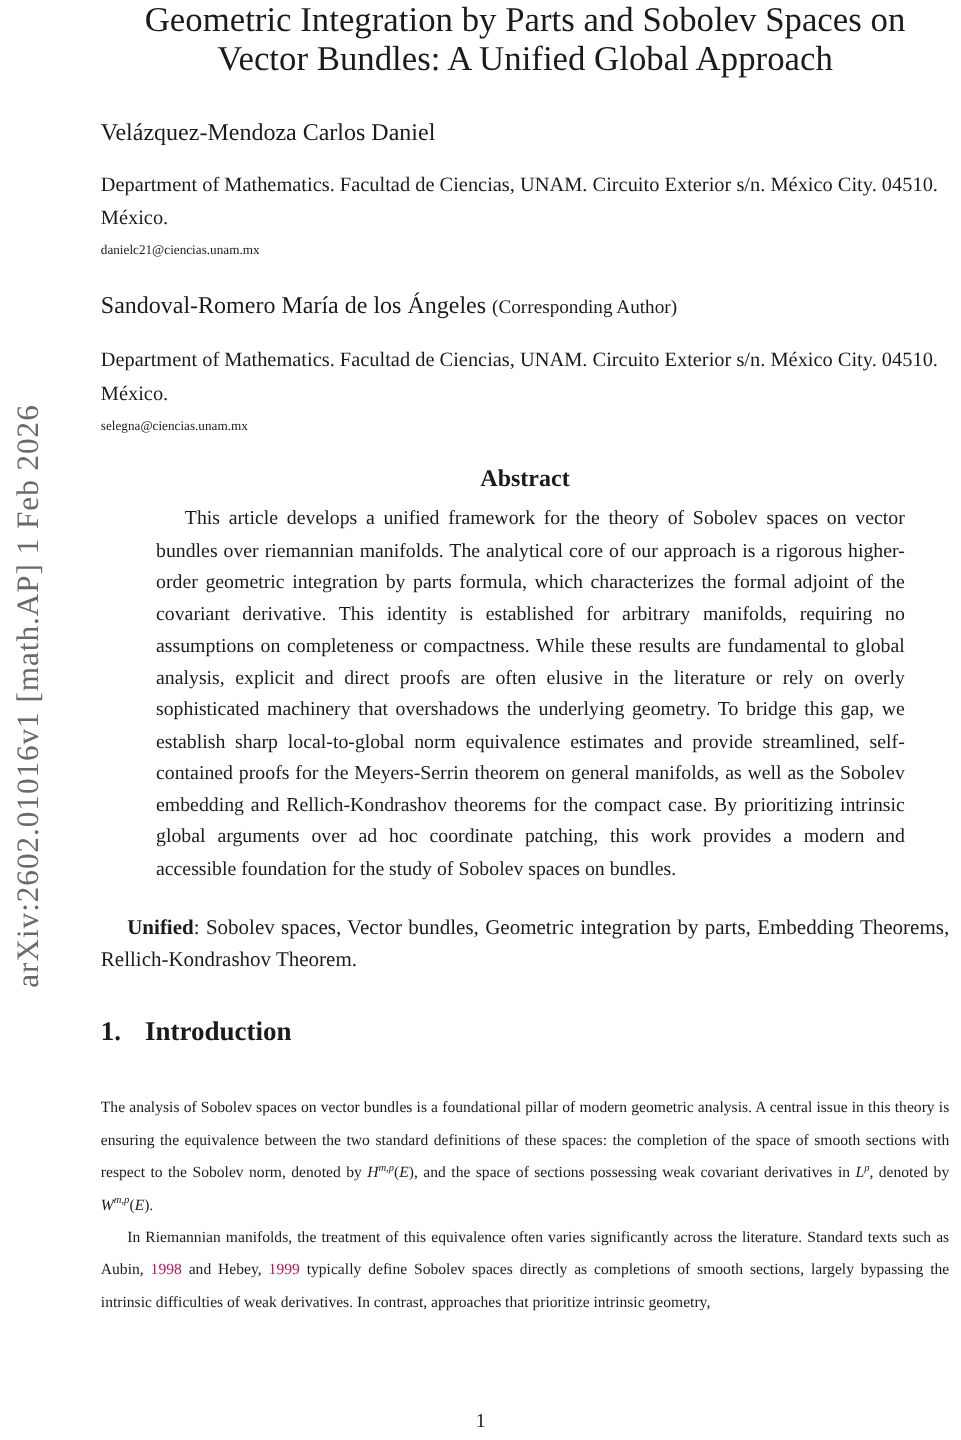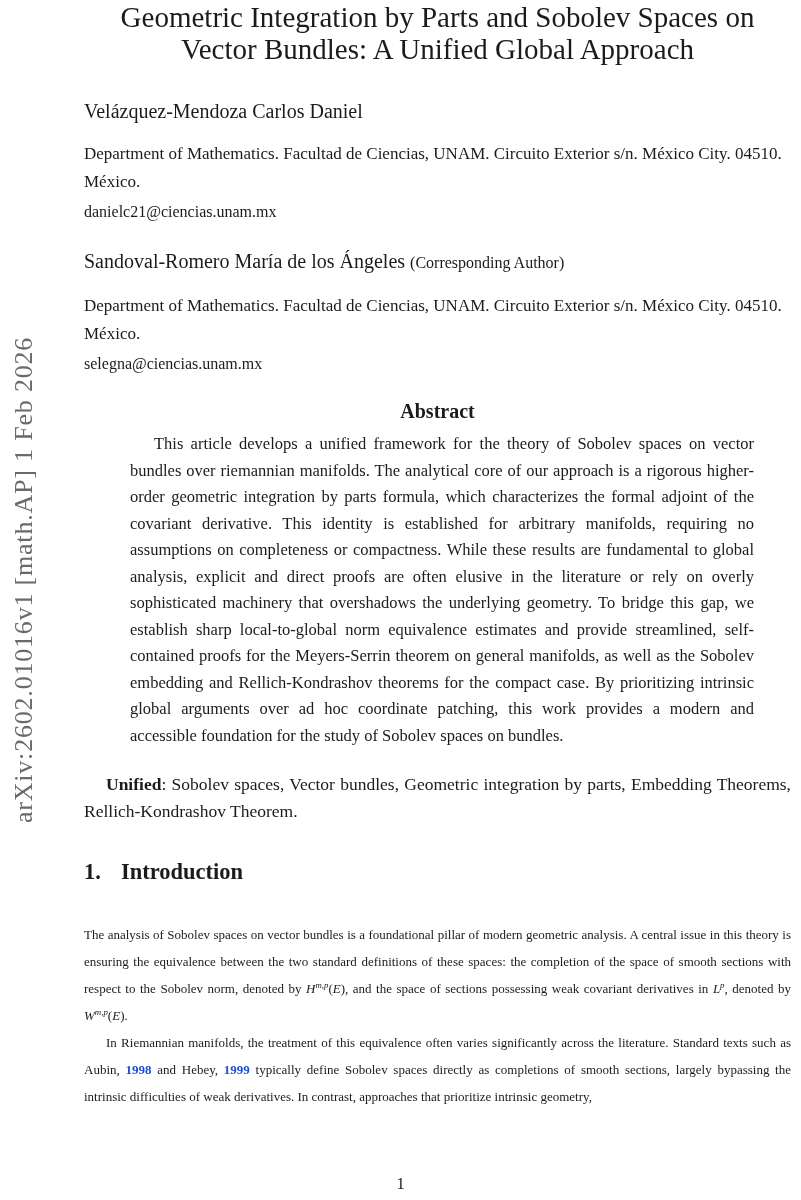--- a/index.html
+++ b/index.html
@@ -35,21 +35,21 @@
     font-size: 29px;
     line-height: 32px;
     font-weight: normal;
   }
   .author-block { text-align: left; }
   .author1 { margin-top: 34px; }
   .author2 { margin-top: 28px; }
   .author-name { font-size: 20px; line-height: 24px; }
   .author-note { font-size: 16px; }
   .affil { font-size: 17px; line-height: 28px; margin-top: 17px; }
-  .email { font-size: 16px; margin-top: 7px; }
+  .email { font-size: 11px; margin-top: 7px; }
   .abstract-head {
     text-align: center;
     font-weight: bold;
     font-size: 20px;
     margin-top: 27px;
   }
   .abstract-text {
     margin: 8px 37px 0 46px;
     font-size: 16.5px;
     line-height: 26.5px;
@@ -78,21 +78,21 @@
     line-height: 27px;
     text-align: justify;
     hyphens: auto;
   }
   .body-text p { margin: 0; }
   .body-text p + p { text-indent: 22px; }
   .seg-p { font-style: normal; }
   .seg-b { font-weight: bold; }
   .seg-i { font-style: italic; }
   sup.seg-sup { font-style: italic; font-size: 68%; line-height: 0; }
-  .seg-link { color: #1d4ed8; cursor: pointer; font-weight: bold; }
+  .seg-link { color: #be185d; cursor: pointer; }
   .footer {
     position: absolute;
     left: 0;
     bottom: 6px;
     width: 100%;
     text-align: center;
     font-size: 16.5px;
   }
 </style>
 </head>

